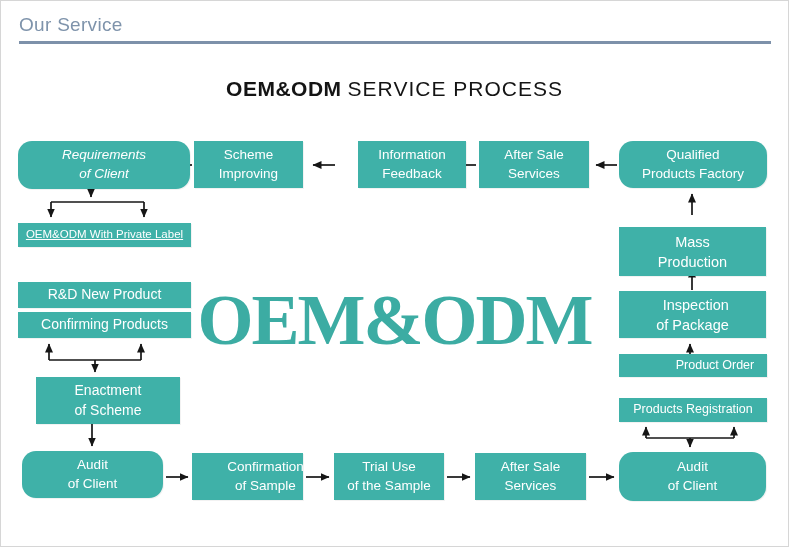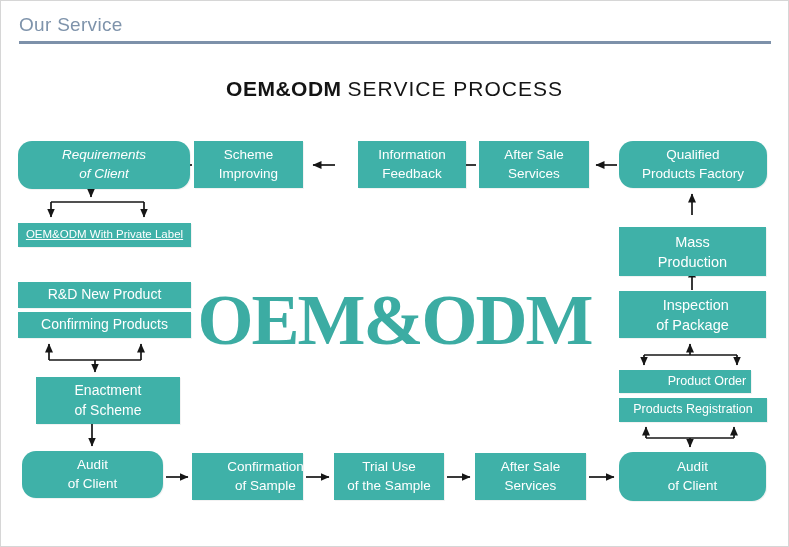--- a/index.html
+++ b/index.html
@@ -130,16 +130,16 @@
 of the Sample</div>
   <div class="node" style="left:474px;top:452px;width:111px;height:47px;">After Sale
 Services</div>
   <div class="node rounded" style="left:618px;top:451px;width:147px;height:49px;">Audit
 of Client</div>
 
   <div class="node fs-xl" style="left:618px;top:214px;width:147px;height:49px;margin-top:12px;">Mass
 Production</div>
   <div class="node fs-xl" style="left:618px;top:290px;width:147px;height:47px;text-align:right;">Inspection
 of Package</div>
-  <div class="node fs-m" style="left:618px;top:369px;width:132px;height:23px;padding-left:44px;">Product Order</div>
+  <div class="node fs-m" style="left:618px;top:353px;width:148px;height:23px;padding-left:44px;">Product Order</div>
   <div class="node fs-m" style="left:618px;top:397px;width:148px;height:24px;">Products Registration</div>
 
 </div>
 
 </body></html>

